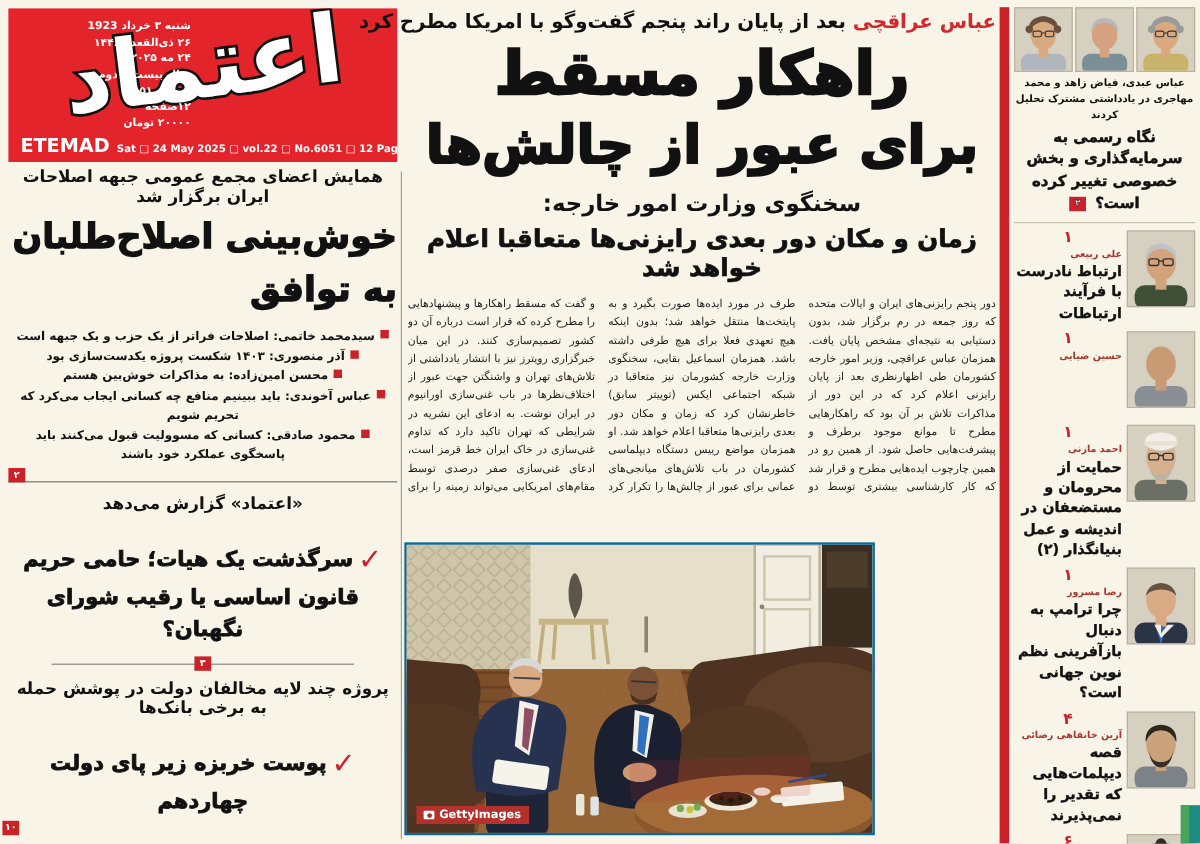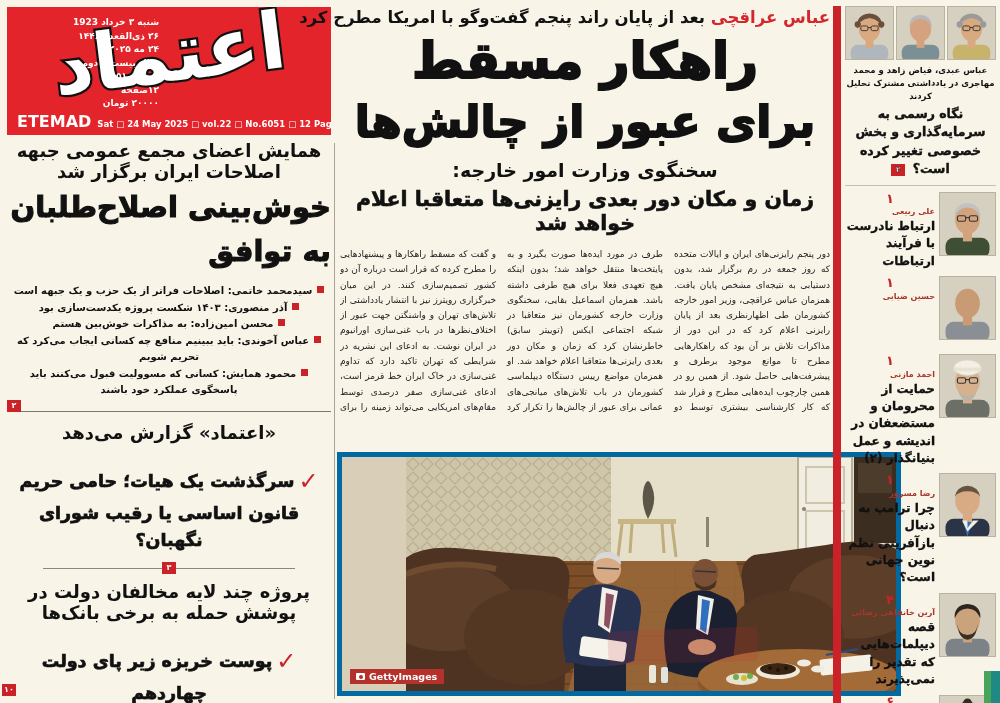--- a/index.html
+++ b/index.html
@@ -11,21 +11,21 @@
   #masthead { position:absolute; left:7px; top:7px; width:324px; height:128px; background:#e3242b; overflow:hidden; }
   #logo-fa { position:absolute; left:0; top:-14px; width:100%; height:120px; }
   #logo-fa text { font-family:"DejaVu Sans", sans-serif; font-weight:bold; }
   #masthead-dates { position:absolute; left:42px; top:9px; width:110px; color:#fff; font-size:9px; font-weight:bold; line-height:1.5; text-align:right; direction:rtl; z-index:3; }
   #masthead-en { position:absolute; left:10px; bottom:4px; width:310px; color:#fff; direction:ltr; text-align:left; z-index:3; display:flex; align-items:baseline; gap:6px; }
   #logo-en { font-size:16px; font-weight:bold; letter-spacing:0; }
   #info-en { font-size:8.5px; font-weight:bold; white-space:nowrap; }
 
   
   #left-col { position:absolute; left:7px; top:140px; width:324px; height:560px; text-align:center; color:#111; }
-  .kicker { font-size:18px; font-weight:bold; color:#111;text-align:center; }
+  .kicker { font-size:14px; font-weight:bold; color:#111;text-align:center; }
   #l-headline { margin-top:4px; font-size:29px; font-weight:bold; line-height:1.5;text-align:right; -webkit-text-stroke:1.1px #111; }
   #l-bullets { margin-top:10px; font-size:10px; font-weight:bold; line-height:1.65; }
   #l-bullets li { list-style:none; }
   .sq { display:inline-block; width:7px; height:7px; background:#cb2229; margin-left:5px; vertical-align:1px; }
   .rule-full { position:relative; height:1px; background:#777; margin:12px 0 10px 0; }
   .badge { display:inline-block; min-width:14px; height:12px; background:#cb2229; color:#fff; font-size:8px; font-weight:bold; line-height:12px; text-align:center; padding:0 2px; }
   .rule-full .badge { position:absolute; right:auto; left:0; top:-11px; }
   .check-item { margin-top:20px; font-size:17.5px; font-weight:bold; line-height:1.55; -webkit-text-stroke:0.7px #111; }
   .check { color:#cb2229; font-size:24px; -webkit-text-stroke:0; font-weight:bold; vertical-align:-2px; margin-left:4px; }
   .divider { position:relative; width:78%; height:1px; background:#888; margin:14px auto 12px auto; }
@@ -39,21 +39,21 @@
   #m-kicker { font-size:16.5px; font-weight:bold; white-space:nowrap; }
   #m-kicker .red { color:#d5262c; }
   #m-h1a { font-size:50px; font-weight:bold; line-height:1.3; -webkit-text-stroke:2px #111; margin-top:2px; }
   #m-h1b { font-size:44px; font-weight:bold; line-height:1.25; -webkit-text-stroke:1.8px #111; }
   #m-sub1 { font-size:19px; font-weight:bold; margin-top:10px; }
   #m-sub2 { font-size:20.5px; font-weight:bold; margin-top:6px; -webkit-text-stroke:0.6px #111; }
   #m-body { margin-top:12px; height:180px; overflow:hidden; text-align:justify; direction:rtl;
             column-count:3; column-gap:11px; column-rule:none; font-size:9px; line-height:1.7; color:#1c1c1c; }
 
   
-  #photo-wrap { position:absolute; left:337px; top:452px; width:564px; height:244px; border:5px solid #0369a1; background:#d9cfb9; overflow:hidden; }
+  #photo-wrap { position:absolute; left:337px; top:452px; width:392px; height:244px; border:2px solid #0369a1; background:#d9cfb9; overflow:hidden; }
   #getty { position:absolute; left:8px; bottom:7px; background:#b5312b; color:#fff; font-size:9.5px; font-weight:bold; padding:2px 7px 2px 6px; direction:ltr; display:flex; align-items:center; gap:4px; }
   #getty .cam { display:inline-block; width:9px; height:7px; background:#fff; border-radius:1px; position:relative; }
   #getty .cam::after { content:""; position:absolute; left:2.5px; top:1.5px; width:4px; height:4px; border-radius:50%; background:#b5312b; }
   #wm { position:absolute; left:48%; bottom:28px; width:150px; height:34px; background:#c23; opacity:0.14; border-radius:4px; transform:rotate(-2deg); }
 
   
   #side-bar-red { position:absolute; left:833px; top:6px; width:8px; height:697px; background:#cb2229; }
   #sidebar { position:absolute; left:845px; top:6px; width:151px; color:#111; }
   #trio { display:flex; gap:2px; direction:rtl; }
   .photo { border:1px solid #b9b2a0; background:#cfc9ba; overflow:hidden; }
@@ -102,21 +102,21 @@
     <div id="l-headline">
       <div>خوش‌بینی اصلاح‌طلبان</div>
       <div>به توافق</div>
     </div>
 
     <ul id="l-bullets">
       <li><span class="sq"></span><span>سیدمحمد خاتمی:</span> <span>اصلاحات فراتر از یک حزب و یک جبهه است</span></li>
       <li><span class="sq"></span><span>آذر منصوری:</span> <span>۱۴۰۳ شکست پروژه یکدست‌سازی بود</span></li>
       <li><span class="sq"></span><span>محسن امین‌زاده:</span> <span>به مذاکرات خوش‌بین هستم</span></li>
       <li><span class="sq"></span><span>عباس آخوندی:</span> <span>باید ببینیم منافع چه کسانی ایجاب می‌کرد که تحریم شویم</span></li>
-      <li><span class="sq"></span><span>محمود همایش:</span> <span>کسانی که مسوولیت قبول می‌کنند باید پاسخگوی عملکرد خود باشند</span></li>
+      <li><span class="sq"></span><span>محمود صادقی:</span> <span>کسانی که مسوولیت قبول می‌کنند باید پاسخگوی عملکرد خود باشند</span></li>
     </ul>
 
     <div class="rule-full">
       <span class="badge">۲</span>
     </div>
 
     <div class="kicker">«اعتماد» گزارش می‌دهد</div>
     <div class="check-item"><span class="check">✓</span><span>سرگذشت یک هیات؛ حامی حریم قانون اساسی یا رقیب شورای نگهبان؟</span></div>
 
     <div class="divider">

